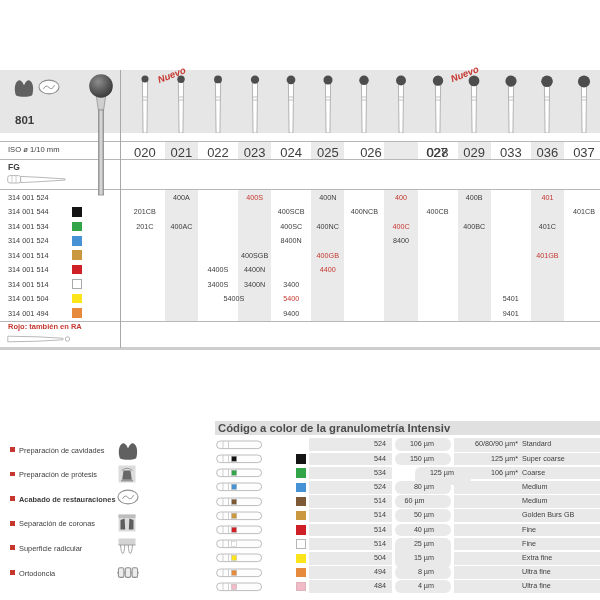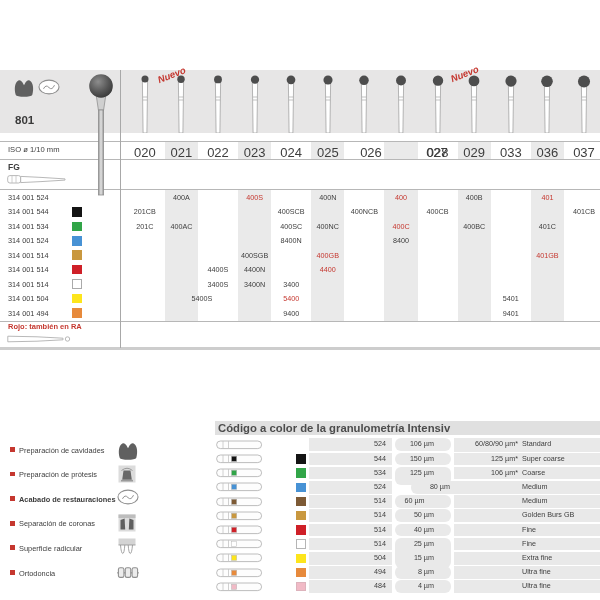--- a/index.html
+++ b/index.html
@@ -268,21 +268,21 @@
       <div class="cell" style="left: 200px; top: 265.175px;">4400S</div>
       <div class="cell" style="left: 236.6px; top: 265.175px;">4400N</div>
       <div class="cell red" style="left: 309.8px; top: 265.175px;">4400</div>
       <div class="code-label" style="top: 279.625px;">314 001 514</div>
       <div class="sq" style="left: 72px; top: 279.375px; background: rgb(255, 255, 255); border: 1px solid rgb(170, 170, 170);"></div>
       <div class="cell" style="left: 200px; top: 279.625px;">3400S</div>
       <div class="cell" style="left: 236.6px; top: 279.625px;">3400N</div>
       <div class="cell" style="left: 273.2px; top: 279.625px;">3400</div>
       <div class="code-label" style="top: 294.075px;">314 001 504</div>
       <div class="sq" style="left: 72px; top: 293.825px; background: rgb(253, 229, 28);"></div>
-      <div class="cell" style="left: 184px; top: 294.075px;">5400S</div>
+      <div class="cell" style="left: 216px; top: 294.075px;">5400S</div>
       <div class="cell red" style="left: 273.2px; top: 294.075px;">5400</div>
       <div class="cell" style="left: 492.8px; top: 294.075px;">5401</div>
       <div class="code-label" style="top: 308.525px;">314 001 494</div>
       <div class="sq" style="left: 72px; top: 308.275px; background: rgb(231, 138, 60);"></div>
       <div class="cell" style="left: 273.2px; top: 308.525px;">9400</div>
       <div class="cell" style="left: 492.8px; top: 308.525px;">9401</div>
     </div>
 
   <div class="footnote">Rojo: también en RA</div>
   <div class="abs" id="ra-silhouette" style="left:7px;top:333px;z-index:3">
@@ -385,36 +385,36 @@
       <div class="abs" style="left: 216px; top: 467.2px; z-index: 1;">
         <svg width="52" height="12" viewBox="0 0 52 12">
           <rect x="0.6" y="2" width="45" height="7.6" rx="3.8" fill="#fdfdfd" stroke="#b5b5b5" stroke-width="0.9"></rect>
           <line x1="7" y1="2" x2="7" y2="9.6" stroke="#c4c4c4" stroke-width="0.8"></line>
           <line x1="12.5" y1="2" x2="12.5" y2="9.6" stroke="#c4c4c4" stroke-width="0.8"></line>
           <rect x="15.5" y="3.2" width="5.2" height="5.2" fill="#31a548" stroke="#b5b5b5" stroke-width="0.5"></rect>
         </svg>
       </div>
       <div class="sq" style="left: 296px; top: 468.3px; background: rgb(49, 165, 72);"></div>
       <div class="gcell gcode" style="top: 466.7px; height: 12.7px;">534</div>
-      <div class="gcell ggrain" style="top: 466.7px; height: 18px;">125 µm</div>
+      <div class="gcell ggrain" style="top: 466.7px; height: 18px; margin-left: 20px;">125 µm</div>
       <div class="gcell gwide" style="top: 466.7px; height: 12.7px;">
         <span class="gextra">106 µm*</span>
         <span class="gname">Coarse</span>
       </div>
       <div class="abs" style="left: 216px; top: 481.4px; z-index: 1;">
         <svg width="52" height="12" viewBox="0 0 52 12">
           <rect x="0.6" y="2" width="45" height="7.6" rx="3.8" fill="#fdfdfd" stroke="#b5b5b5" stroke-width="0.9"></rect>
           <line x1="7" y1="2" x2="7" y2="9.6" stroke="#c4c4c4" stroke-width="0.8"></line>
           <line x1="12.5" y1="2" x2="12.5" y2="9.6" stroke="#c4c4c4" stroke-width="0.8"></line>
           <rect x="15.5" y="3.2" width="5.2" height="5.2" fill="#4792d5" stroke="#b5b5b5" stroke-width="0.5"></rect>
         </svg>
       </div>
       <div class="sq" style="left: 296px; top: 482.5px; background: rgb(71, 146, 213);"></div>
       <div class="gcell gcode" style="top: 480.9px; height: 12.7px;">524</div>
-      <div class="gcell ggrain" style="top: 480.9px; height: 12.7px; margin-left: 16px;">80 µm</div>
+      <div class="gcell ggrain" style="top: 480.9px; height: 12.7px;">80 µm</div>
       <div class="gcell gwide" style="top: 480.9px; height: 12.7px;">
         <span class="gextra"></span>
         <span class="gname">Medium</span>
       </div>
       <div class="abs" style="left: 216px; top: 495.6px; z-index: 1;">
         <svg width="52" height="12" viewBox="0 0 52 12">
           <rect x="0.6" y="2" width="45" height="7.6" rx="3.8" fill="#fdfdfd" stroke="#b5b5b5" stroke-width="0.9"></rect>
           <line x1="7" y1="2" x2="7" y2="9.6" stroke="#c4c4c4" stroke-width="0.8"></line>
           <line x1="12.5" y1="2" x2="12.5" y2="9.6" stroke="#c4c4c4" stroke-width="0.8"></line>
           <rect x="15.5" y="3.2" width="5.2" height="5.2" fill="#7d5a35" stroke="#b5b5b5" stroke-width="0.5"></rect>

